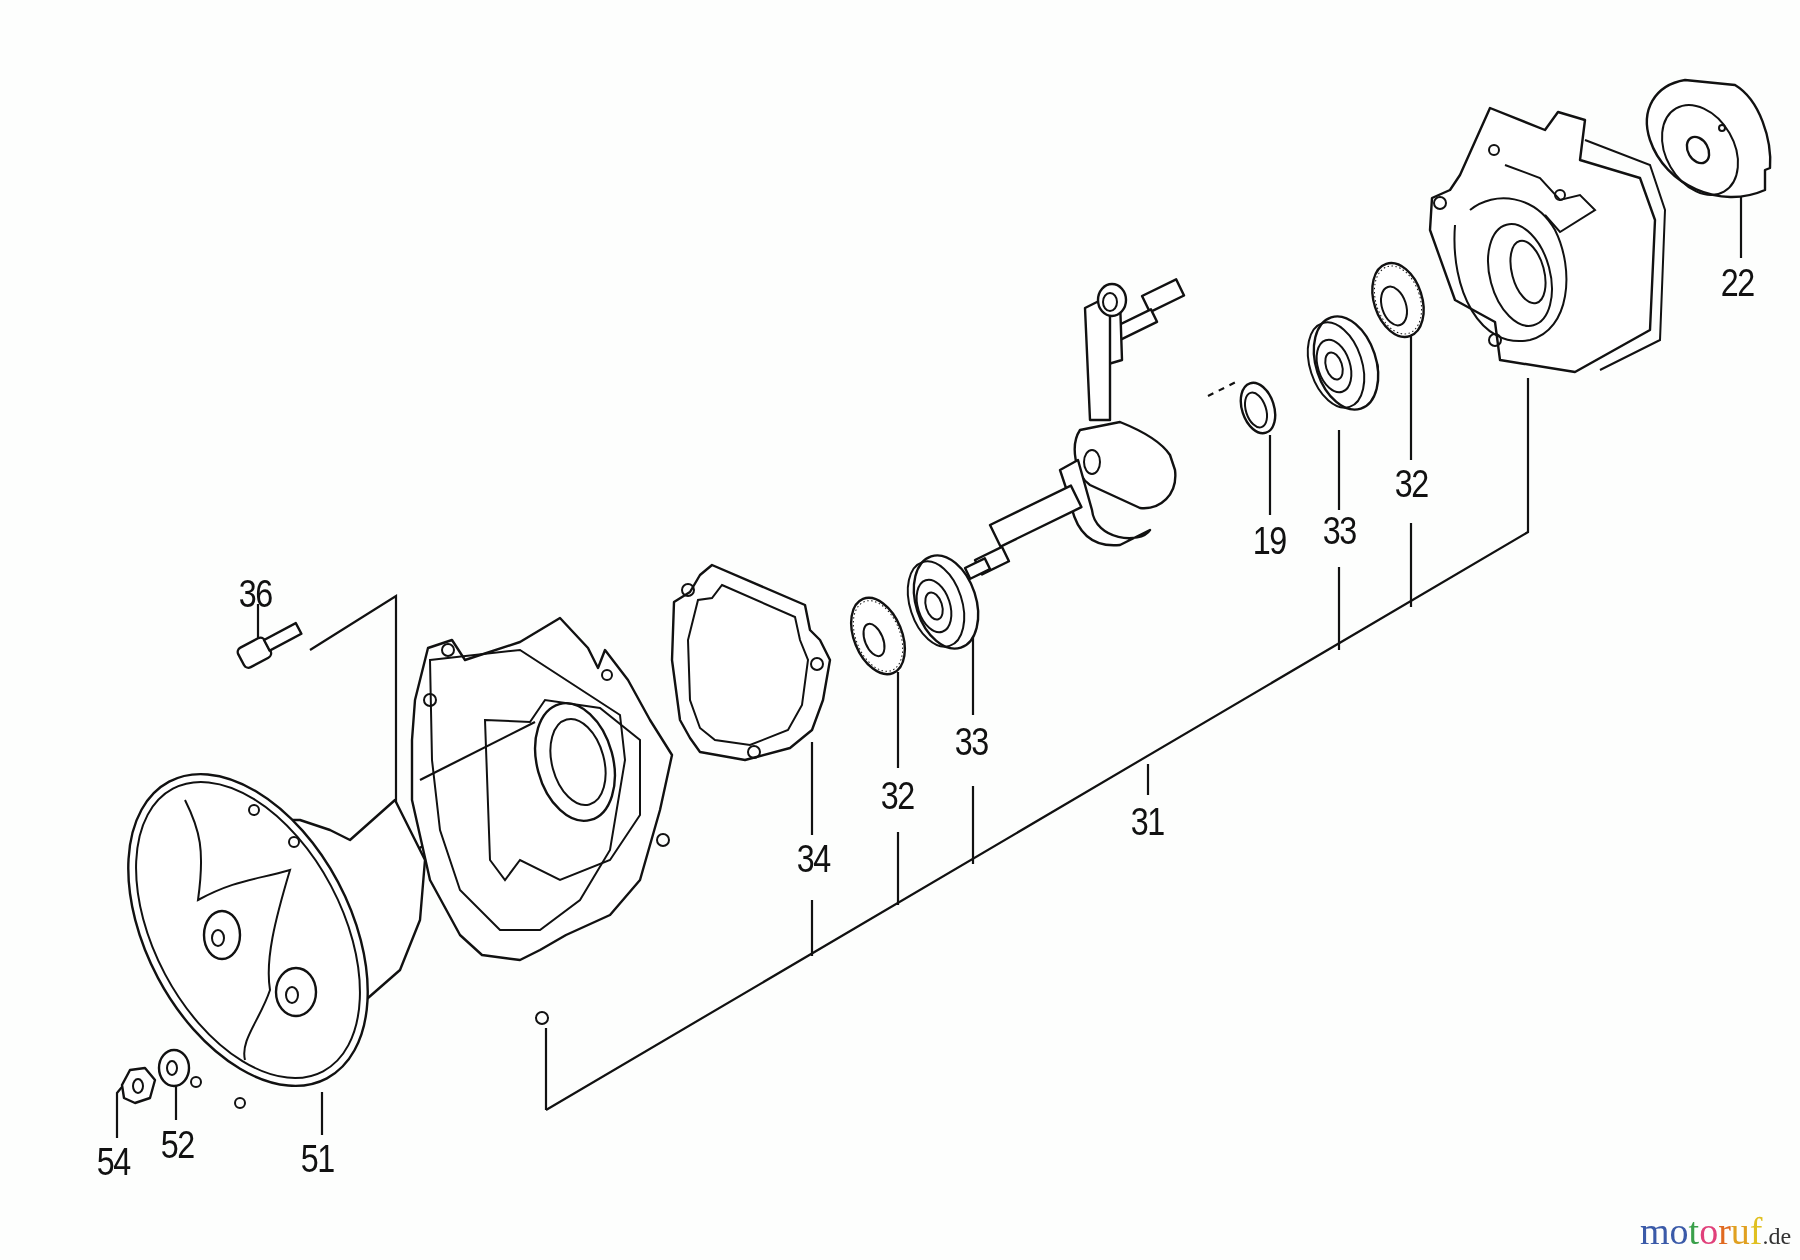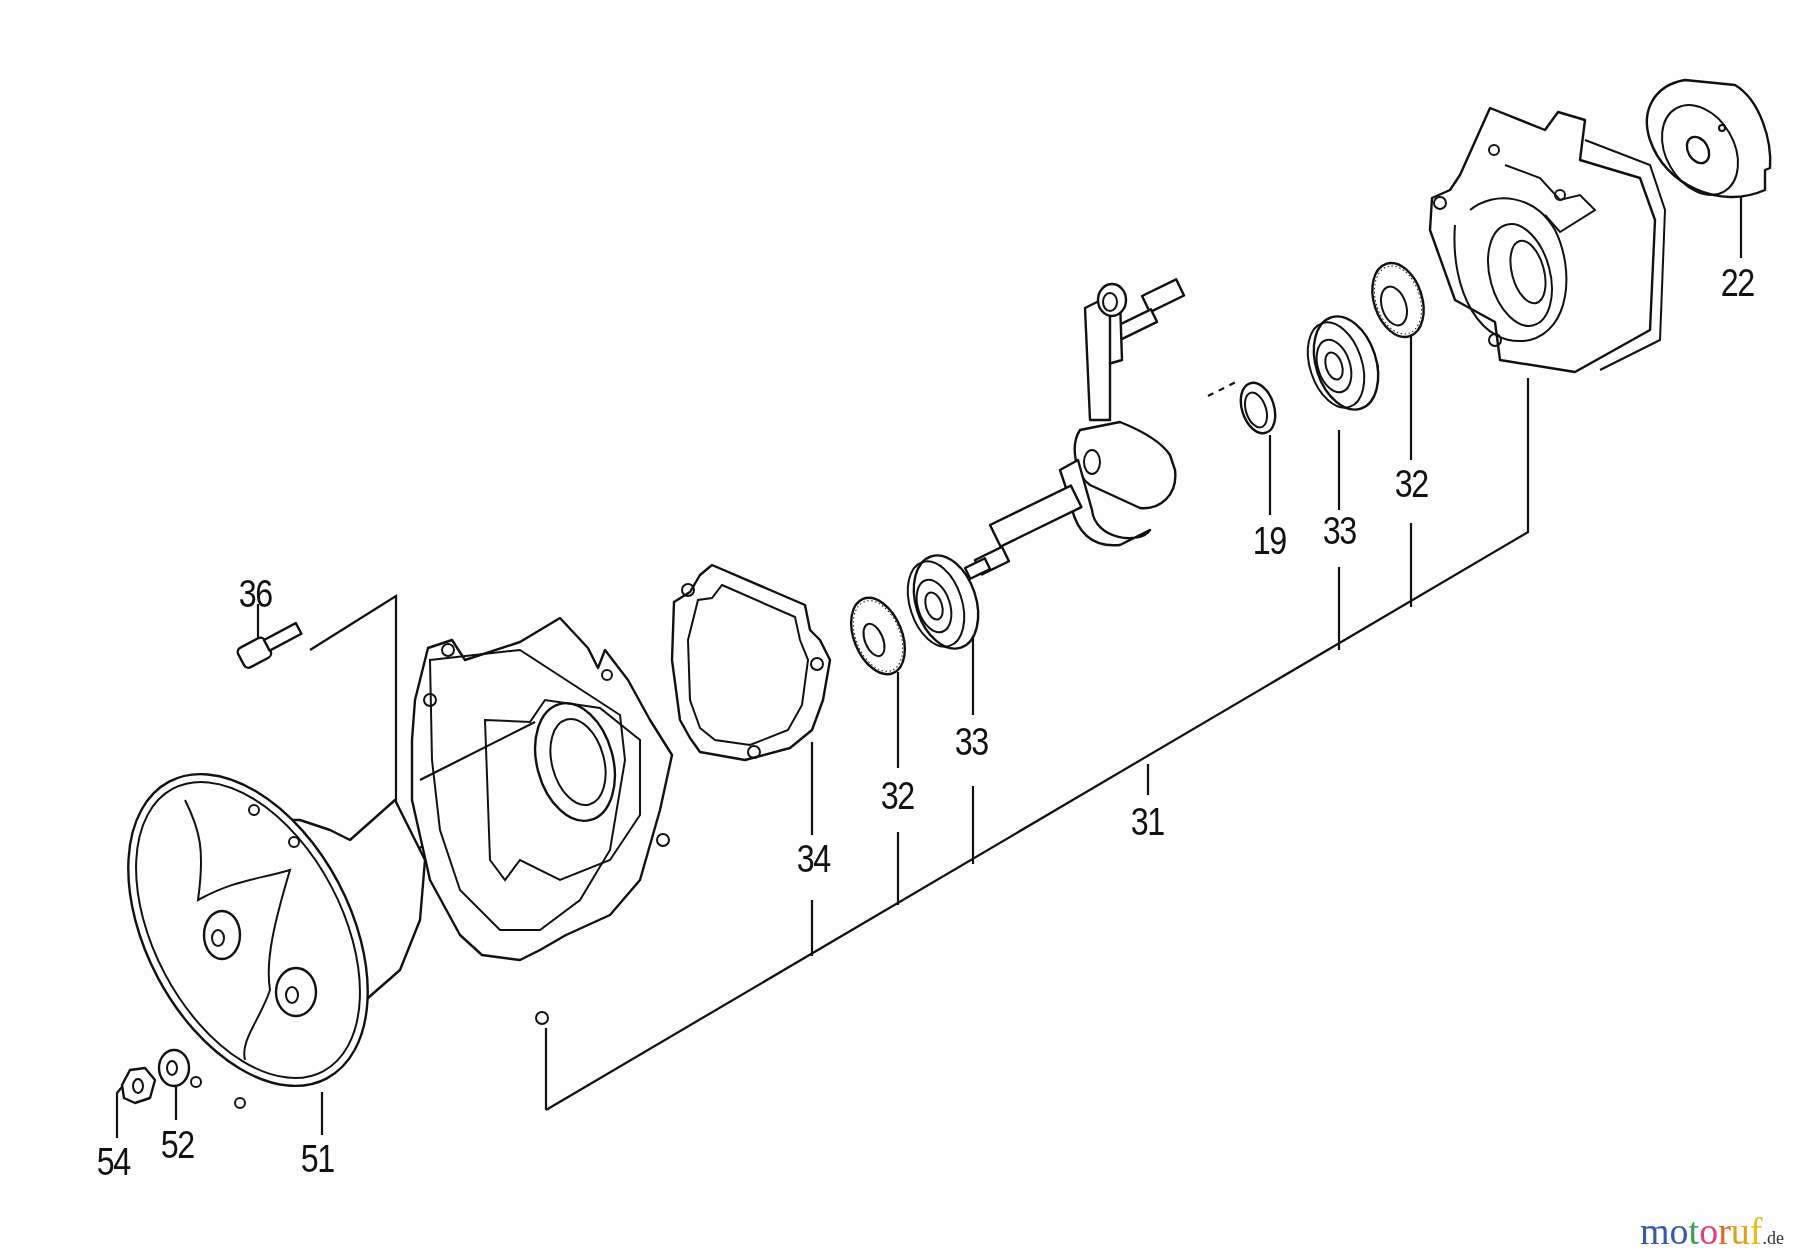--- a/index.html
+++ b/index.html
@@ -1,20 +1,20 @@
 <!DOCTYPE html>
 <html><head>
 <meta charset="utf-8">
 <style>
   html,body{margin:0;padding:0;background:#fdfefd;}
   body{width:1800px;height:1260px;position:relative;overflow:hidden;font-family:"Liberation Sans",sans-serif;}
   #diagram{position:absolute;left:0;top:0;width:1764px;height:1260px;}
   .callout{position:absolute;font-family:"Liberation Sans",sans-serif;font-size:38px;color:#111;letter-spacing:-2px;transform:scaleX(0.85);transform-origin:center top;line-height:1;}
   .wm{position:absolute;left:1640px;top:1212px;font-family:"Liberation Serif",serif;font-size:38px;line-height:1;white-space:nowrap;}
-  .wm .de{font-size:18px;color:#333;}
+  .wm .de{font-size:24px;color:#333;}
   svg .ln{stroke:#111;stroke-width:2.2;fill:none;}
   svg .pt{stroke:#111;stroke-width:2.4;fill:#fff;stroke-linejoin:round;}
   svg .pt2{stroke:#111;stroke-width:2;fill:none;}
   svg .dots{stroke:#111;stroke-width:1;fill:#fff;stroke-dasharray:1.5 2.5;}
 </style>
 </head>
 <body>
 
 <div id="diagram">
 <svg width="1800" height="1260" viewBox="0 0 1800 1260" xmlns="http://www.w3.org/2000/svg">

